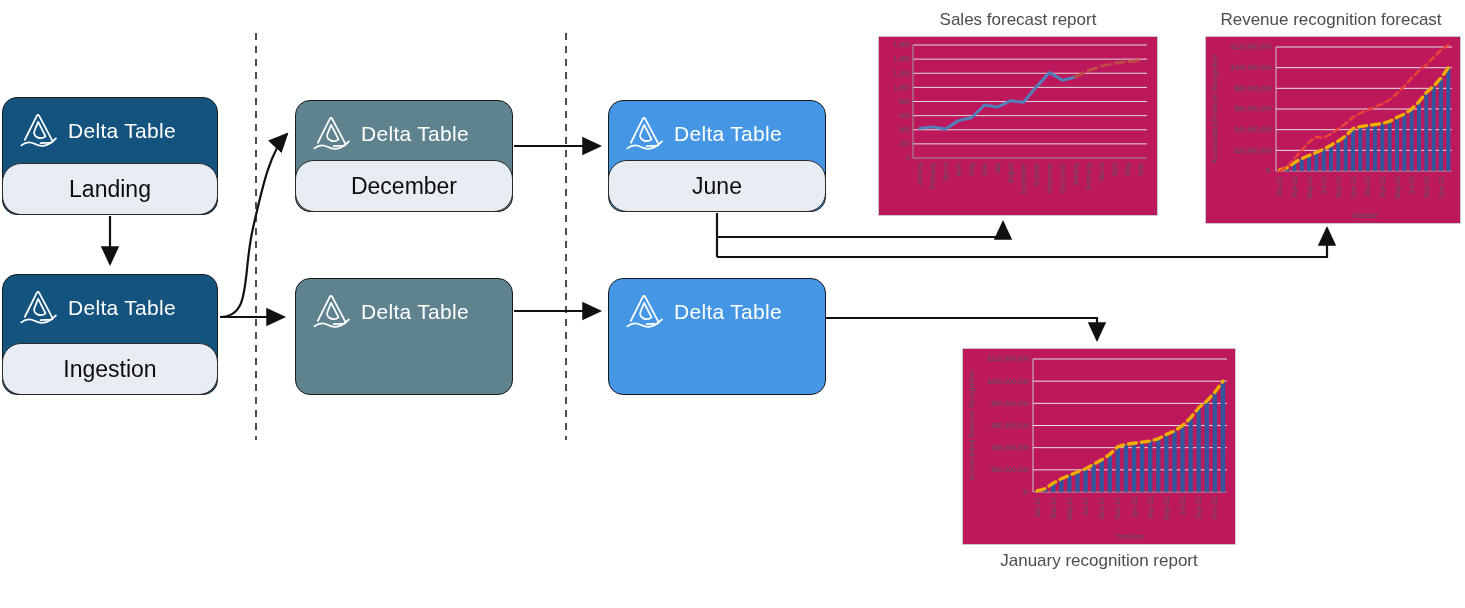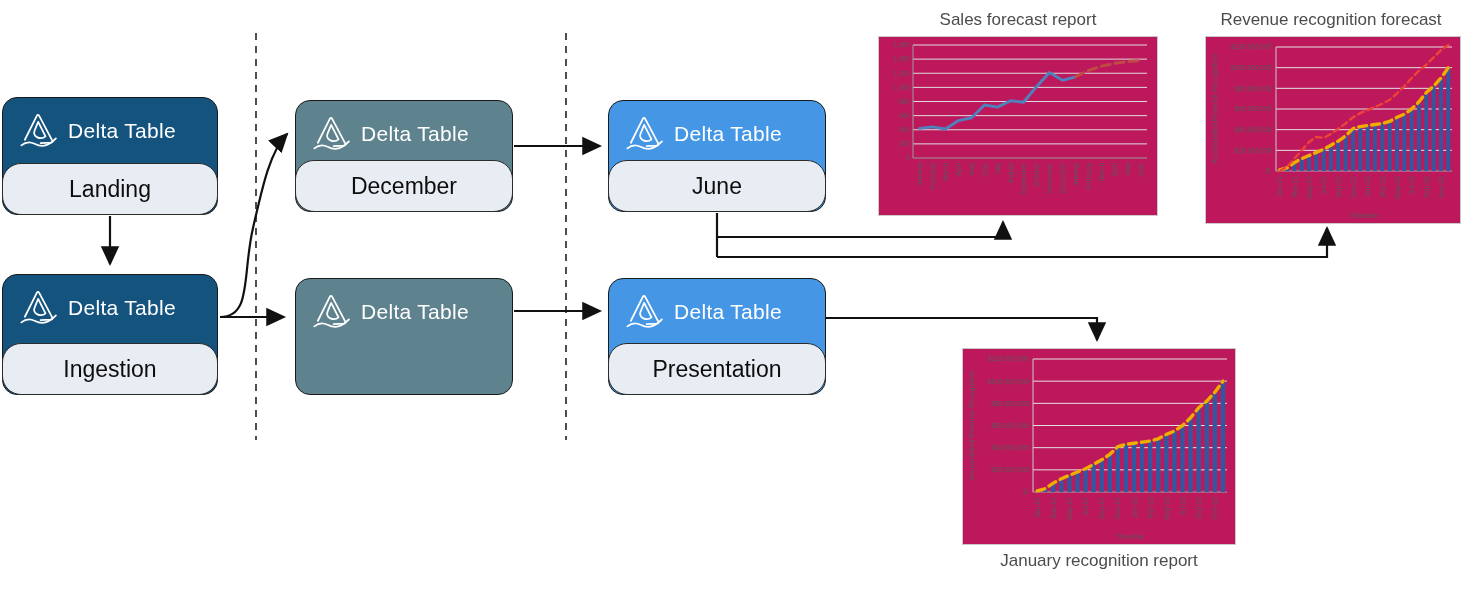--- a/index.html
+++ b/index.html
@@ -110,21 +110,20 @@
 
   <div class="node v-blue" style="left:608px;top:278px;width:218px;height:117px">
     <div class="node-header">
       <svg class="logo" viewBox="0 0 48 48" fill="none" stroke="#fff" stroke-width="2" stroke-linecap="round" stroke-linejoin="round">
         <path d="M9 34 L22.6 6.8 Q24 4.4 25.4 6.8 L40.2 34.8 Q41.3 37.2 38.6 37.4 L27 37.8"></path>
         <path d="M24.2 13.5 L32.6 30.2 Q28.4 33.8 22.8 31 Q17.8 28.4 20.4 22.8 Z"></path>
         <path d="M5 40.5 Q12 34.5 20 38.5 Q29 43 36 39 Q41 36.5 44.5 32.5"></path>
       </svg>
       <span class="product">Delta Table</span>
     </div>
-    <div class="node-label">Presentation</div>
   </div>
 
   <div class="chart-title" style="left:878px;top:10px;width:280px">Sales forecast report</div>
   <div class="chart-frame" style="left:878px;top:36px;width:280px;height:180px">
     <svg width="278" height="178">
         <line x1="34" y1="121" x2="268" y2="121" stroke="#9a9a9a" stroke-width="1"></line>
         <text x="31" y="123.3" text-anchor="end" font-size="6.5" fill="#595959" font-family="&quot;Liberation Sans&quot;,sans-serif">0</text>
         <line x1="34" y1="106.875" x2="268" y2="106.875" stroke="#dcdcdc" stroke-width="1"></line>
         <text x="31" y="109.175" text-anchor="end" font-size="6.5" fill="#595959" font-family="&quot;Liberation Sans&quot;,sans-serif">200</text>
         <line x1="34" y1="92.75" x2="268" y2="92.75" stroke="#dcdcdc" stroke-width="1"></line>

